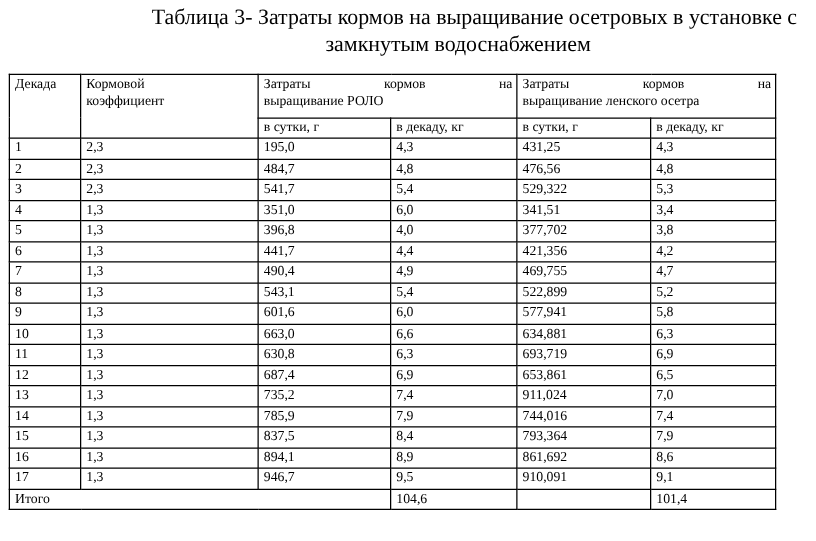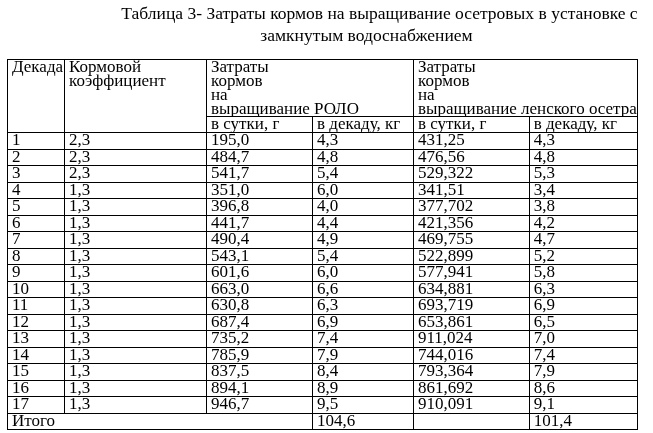--- a/index.html
+++ b/index.html
@@ -9,28 +9,28 @@
   }
   .title {
     position: absolute; left: 0; top: 2px; width: 653px;
     text-align: center; font-size: 17.5px; line-height: 22px;
   }
   .title .l1 { display: block; padding-left: 120px; padding-right: 14px; text-align: center; }
   .title .l2 { display: block; text-align: center; padding-left: 80px; }
   table {
     position: absolute; left: 7px; top: 59px;
     border-collapse: collapse; table-layout: fixed;
-    font-size: 17px; line-height: 14px;
+    font-size: 11px; line-height: 14px;
   }
   td {
     border: 1px solid #000; padding: 0 0 0 4px; vertical-align: top;
     white-space: nowrap; overflow: hidden; height: 15.5px;
   }
   .hdr td { height: auto; }
-  .justify { display: flex; justify-content: space-between; padding-right: 3px; flex-direction: column; }
+  .justify { display: flex; justify-content: space-between; padding-right: 3px; }
   .c1 { width: 57px; } .c2 { width: 142px; } .c3 { width: 106px; }
   .c4 { width: 101px; } .c5 { width: 107px; } .c6 { width: 100px; }
 </style>
 </head>
 <body>
 
 <div class="title">
   <span class="l1">Таблица 3- Затраты кормов на выращивание осетровых в установке с</span>
   <span class="l2">замкнутым водоснабжением</span>
 </div>

